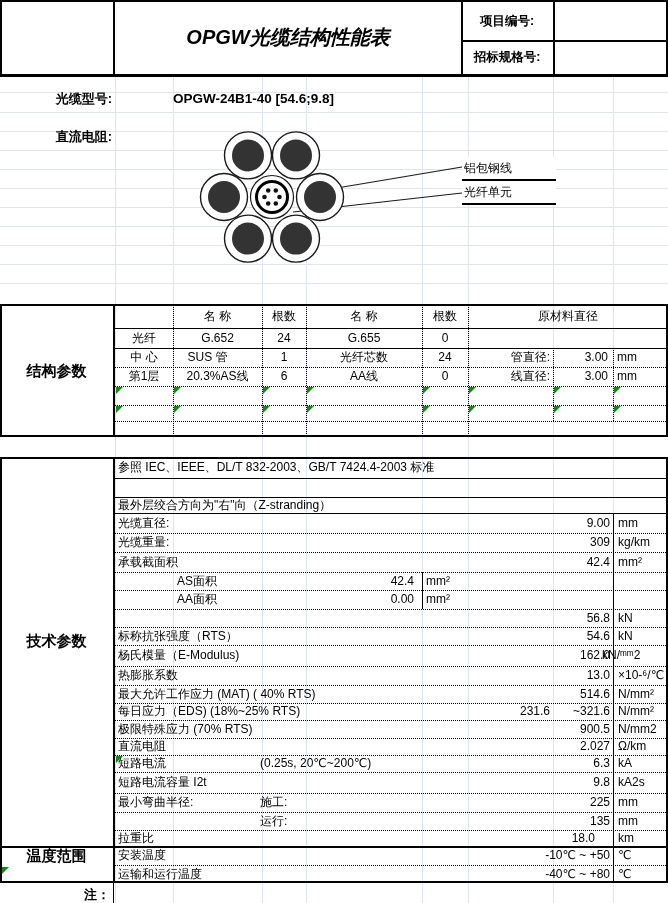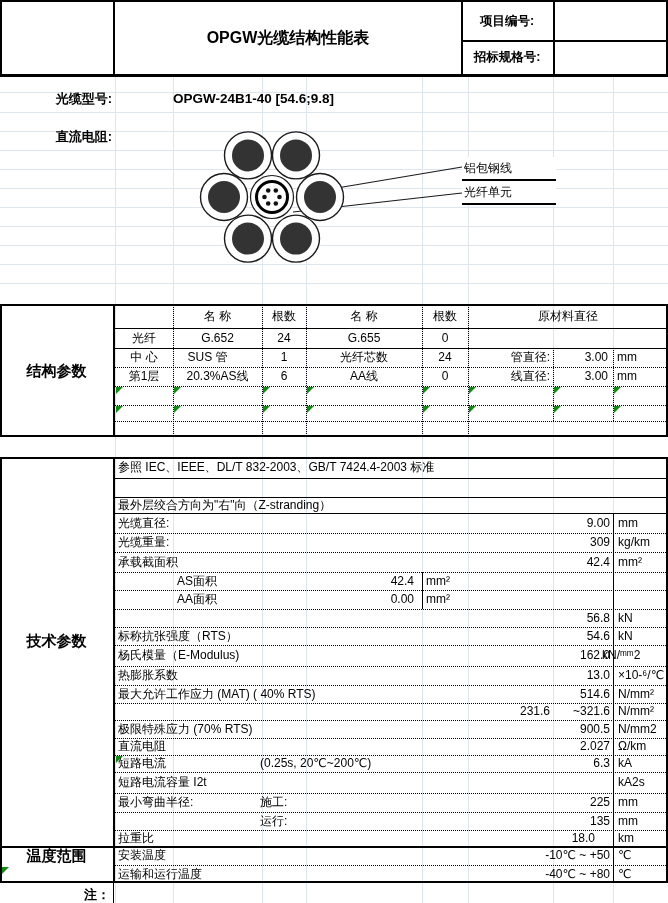--- a/index.html
+++ b/index.html
@@ -4,21 +4,21 @@
 <style>
   html,body{margin:0;padding:0;background:#fff;}
   .page{position:relative;width:668px;height:903px;background:#fff;overflow:hidden;
         font-family:"Liberation Sans","DejaVu Sans",sans-serif;color:#000;}
   .t{position:absolute;font-size:12px;white-space:nowrap;}
   .b{font-weight:bold;}
   .c{text-align:center;}
   .r{text-align:right;}
   .f13{font-size:13px;}
   .f15{font-size:15px;}
-  .f16{font-size:16px;}
+  .f16{font-size:20px;font-style:italic;}
   
   .gv{position:absolute;width:1px;top:77px;height:826px;background:#dfe5ee;}
   .gh{position:absolute;height:1px;left:0;width:668px;background:#dfe5ee;}
   
   .ln{position:absolute;display:block;}
   .hs{border-top:1px solid #000;}
   .hd{border-top:1px dotted #000;}
   .vs{border-left:1px solid #000;}
   .vs2{border-left:2px solid #000;}
   .vd{border-left:1px dotted #000;}
@@ -226,39 +226,41 @@
   <div class="t" style="left:602px;top:645px;width:47px;height:21px;line-height:21px">kN/ᵐᵐ2</div>
 
   <div class="t" style="left:118px;top:666px;width:300px;height:19px;line-height:19px">热膨胀系数</div>
   <div class="t r" style="left:423px;top:666px;width:187px;height:19px;line-height:19px">13.0</div>
   <div class="t" style="left:618px;top:666px;width:47px;height:19px;line-height:19px">×10-⁶/℃</div>
 
   <div class="t" style="left:118px;top:685px;width:300px;height:18px;line-height:18px">最大允许工作应力 (MAT) ( 40% RTS)</div>
   <div class="t r" style="left:423px;top:685px;width:187px;height:18px;line-height:18px">514.6</div>
   <div class="t" style="left:618px;top:685px;width:47px;height:18px;line-height:18px">N/mm²</div>
 
+  <div class="t" style="left:118px;top:703px;width:300px;height:17px;line-height:17px">每日应力（EDS) (18%~25% RTS)</div>
   <div class="t r" style="left:430px;top:703px;width:120px;height:17px;line-height:17px">231.6</div>
   <div class="t r" style="left:423px;top:703px;width:187px;height:17px;line-height:17px">~321.6</div>
   <div class="t" style="left:618px;top:703px;width:47px;height:17px;line-height:17px">N/mm²</div>
 
   <div class="t" style="left:118px;top:720px;width:300px;height:18px;line-height:18px">极限特殊应力 (70% RTS)</div>
   <div class="t r" style="left:423px;top:720px;width:187px;height:18px;line-height:18px">900.5</div>
   <div class="t" style="left:618px;top:720px;width:47px;height:18px;line-height:18px">N/mm2</div>
 
   <div class="t" style="left:118px;top:738px;width:300px;height:17px;line-height:17px">直流电阻</div>
   <div class="t r" style="left:423px;top:738px;width:187px;height:17px;line-height:17px">2.027</div>
   <div class="t" style="left:618px;top:738px;width:47px;height:17px;line-height:17px">Ω/km</div>
 
   <div class="tri" style="left:116px;top:756px"></div>
   <div class="t" style="left:118px;top:755px;width:140px;height:17px;line-height:17px">短路电流</div>
   <div class="t" style="left:260px;top:755px;width:200px;height:17px;line-height:17px">(0.25s, 20℃~200℃)</div>
   <div class="t r" style="left:423px;top:755px;width:187px;height:17px;line-height:17px">6.3</div>
   <div class="t" style="left:618px;top:755px;width:47px;height:17px;line-height:17px">kA</div>
 
   <div class="t" style="left:118px;top:772px;width:300px;height:21px;line-height:21px">短路电流容量  I2t</div>
+  <div class="t r" style="left:423px;top:772px;width:187px;height:21px;line-height:21px">9.8</div>
   <div class="t" style="left:618px;top:772px;width:47px;height:21px;line-height:21px">kA2s</div>
 
   <div class="t" style="left:118px;top:793px;width:140px;height:19px;line-height:19px">最小弯曲半径:</div>
   <div class="t" style="left:260px;top:793px;width:150px;height:19px;line-height:19px">施工:</div>
   <div class="t r" style="left:423px;top:793px;width:187px;height:19px;line-height:19px">225</div>
   <div class="t" style="left:618px;top:793px;width:47px;height:19px;line-height:19px">mm</div>
 
   <div class="t" style="left:260px;top:812px;width:150px;height:18px;line-height:18px">运行:</div>
   <div class="t r" style="left:423px;top:812px;width:187px;height:18px;line-height:18px">135</div>
   <div class="t" style="left:618px;top:812px;width:47px;height:18px;line-height:18px">mm</div>

